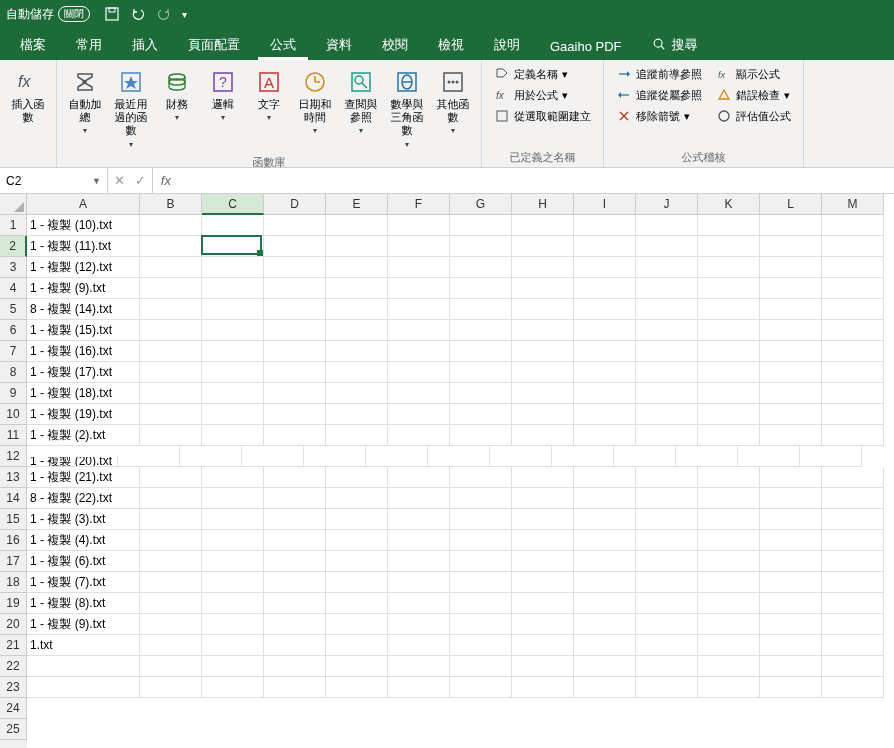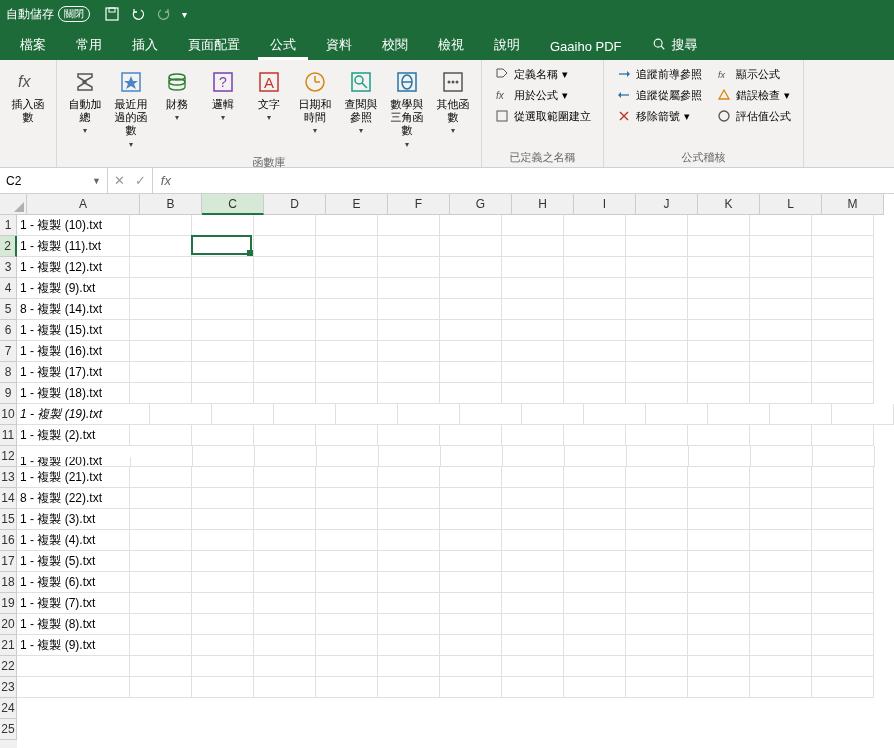--- a/index.html
+++ b/index.html
@@ -507,21 +507,21 @@
           <div class="cell" style="width: 62px;"></div>
           <div class="cell" style="width: 62px;"></div>
           <div class="cell" style="width: 62px;"></div>
           <div class="cell" style="width: 62px;"></div>
           <div class="cell" style="width: 62px;"></div>
           <div class="cell" style="width: 62px;"></div>
           <div class="cell" style="width: 62px;"></div>
           <div class="cell" style="width: 62px;"></div>
         </div>
         <div class="cell-row">
-          <div class="cell" style="width: 133px; font-style: italic;">1 - 複製 (19).txt</div>
+          <div class="cell" style="width: 113px;">1 - 複製 (19).txt</div>
           <div class="cell" style="width: 62px;"></div>
           <div class="cell" style="width: 62px;"></div>
           <div class="cell" style="width: 62px;"></div>
           <div class="cell" style="width: 62px;"></div>
           <div class="cell" style="width: 62px;"></div>
           <div class="cell" style="width: 62px;"></div>
           <div class="cell" style="width: 62px;"></div>
           <div class="cell" style="width: 62px;"></div>
           <div class="cell" style="width: 62px;"></div>
           <div class="cell" style="width: 62px;"></div>
@@ -537,21 +537,21 @@
           <div class="cell" style="width: 62px;"></div>
           <div class="cell" style="width: 62px;"></div>
           <div class="cell" style="width: 62px;"></div>
           <div class="cell" style="width: 62px;"></div>
           <div class="cell" style="width: 62px;"></div>
           <div class="cell" style="width: 62px;"></div>
           <div class="cell" style="width: 62px;"></div>
           <div class="cell" style="width: 62px;"></div>
         </div>
         <div class="cell-row">
-          <div class="cell" style="width: 114px; margin-top: 11px;">1 - 複製 (20).txt</div>
+          <div class="cell" style="width: 91px; margin-top: 11px;">1 - 複製 (20).txt</div>
           <div class="cell" style="width: 62px;"></div>
           <div class="cell" style="width: 62px;"></div>
           <div class="cell" style="width: 62px;"></div>
           <div class="cell" style="width: 62px;"></div>
           <div class="cell" style="width: 62px;"></div>
           <div class="cell" style="width: 62px;"></div>
           <div class="cell" style="width: 62px;"></div>
           <div class="cell" style="width: 62px;"></div>
           <div class="cell" style="width: 62px;"></div>
           <div class="cell" style="width: 62px;"></div>
@@ -612,35 +612,20 @@
           <div class="cell" style="width: 62px;"></div>
           <div class="cell" style="width: 62px;"></div>
           <div class="cell" style="width: 62px;"></div>
           <div class="cell" style="width: 62px;"></div>
           <div class="cell" style="width: 62px;"></div>
           <div class="cell" style="width: 62px;"></div>
           <div class="cell" style="width: 62px;"></div>
           <div class="cell" style="width: 62px;"></div>
         </div>
         <div class="cell-row">
-          <div class="cell" style="width: 113px;">1 - 複製 (5).txt</div>
-          <div class="cell" style="width: 62px;"></div>
-          <div class="cell" style="width: 62px;"></div>
-          <div class="cell" style="width: 62px;"></div>
-          <div class="cell" style="width: 62px;"></div>
-          <div class="cell" style="width: 62px;"></div>
-          <div class="cell" style="width: 62px;"></div>
-          <div class="cell" style="width: 62px;"></div>
-          <div class="cell" style="width: 62px;"></div>
-          <div class="cell" style="width: 62px;"></div>
-          <div class="cell" style="width: 62px;"></div>
-          <div class="cell" style="width: 62px;"></div>
-          <div class="cell" style="width: 62px;"></div>
-        </div>
-        <div class="cell-row">
           <div class="cell" style="width: 113px;">1 - 複製 (6).txt</div>
           <div class="cell" style="width: 62px;"></div>
           <div class="cell" style="width: 62px;"></div>
           <div class="cell" style="width: 62px;"></div>
           <div class="cell" style="width: 62px;"></div>
           <div class="cell" style="width: 62px;"></div>
           <div class="cell" style="width: 62px;"></div>
           <div class="cell" style="width: 62px;"></div>
           <div class="cell" style="width: 62px;"></div>
           <div class="cell" style="width: 62px;"></div>
@@ -673,20 +658,35 @@
           <div class="cell" style="width: 62px;"></div>
           <div class="cell" style="width: 62px;"></div>
           <div class="cell" style="width: 62px;"></div>
           <div class="cell" style="width: 62px;"></div>
           <div class="cell" style="width: 62px;"></div>
           <div class="cell" style="width: 62px;"></div>
           <div class="cell" style="width: 62px;"></div>
         </div>
         <div class="cell-row">
           <div class="cell" style="width: 113px;">1 - 複製 (9).txt</div>
+          <div class="cell" style="width: 62px;"></div>
+          <div class="cell" style="width: 62px;"></div>
+          <div class="cell" style="width: 62px;"></div>
+          <div class="cell" style="width: 62px;"></div>
+          <div class="cell" style="width: 62px;"></div>
+          <div class="cell" style="width: 62px;"></div>
+          <div class="cell" style="width: 62px;"></div>
+          <div class="cell" style="width: 62px;"></div>
+          <div class="cell" style="width: 62px;"></div>
+          <div class="cell" style="width: 62px;"></div>
+          <div class="cell" style="width: 62px;"></div>
+          <div class="cell" style="width: 62px;"></div>
+        </div>
+        <div class="cell-row">
+          <div class="cell" style="width: 113px;">1.txt</div>
           <div class="cell" style="width: 62px;"></div>
           <div class="cell" style="width: 62px;"></div>
           <div class="cell" style="width: 62px;"></div>
           <div class="cell" style="width: 62px;"></div>
           <div class="cell" style="width: 62px;"></div>
           <div class="cell" style="width: 62px;"></div>
           <div class="cell" style="width: 62px;"></div>
           <div class="cell" style="width: 62px;"></div>
           <div class="cell" style="width: 62px;"></div>
           <div class="cell" style="width: 62px;"></div>

